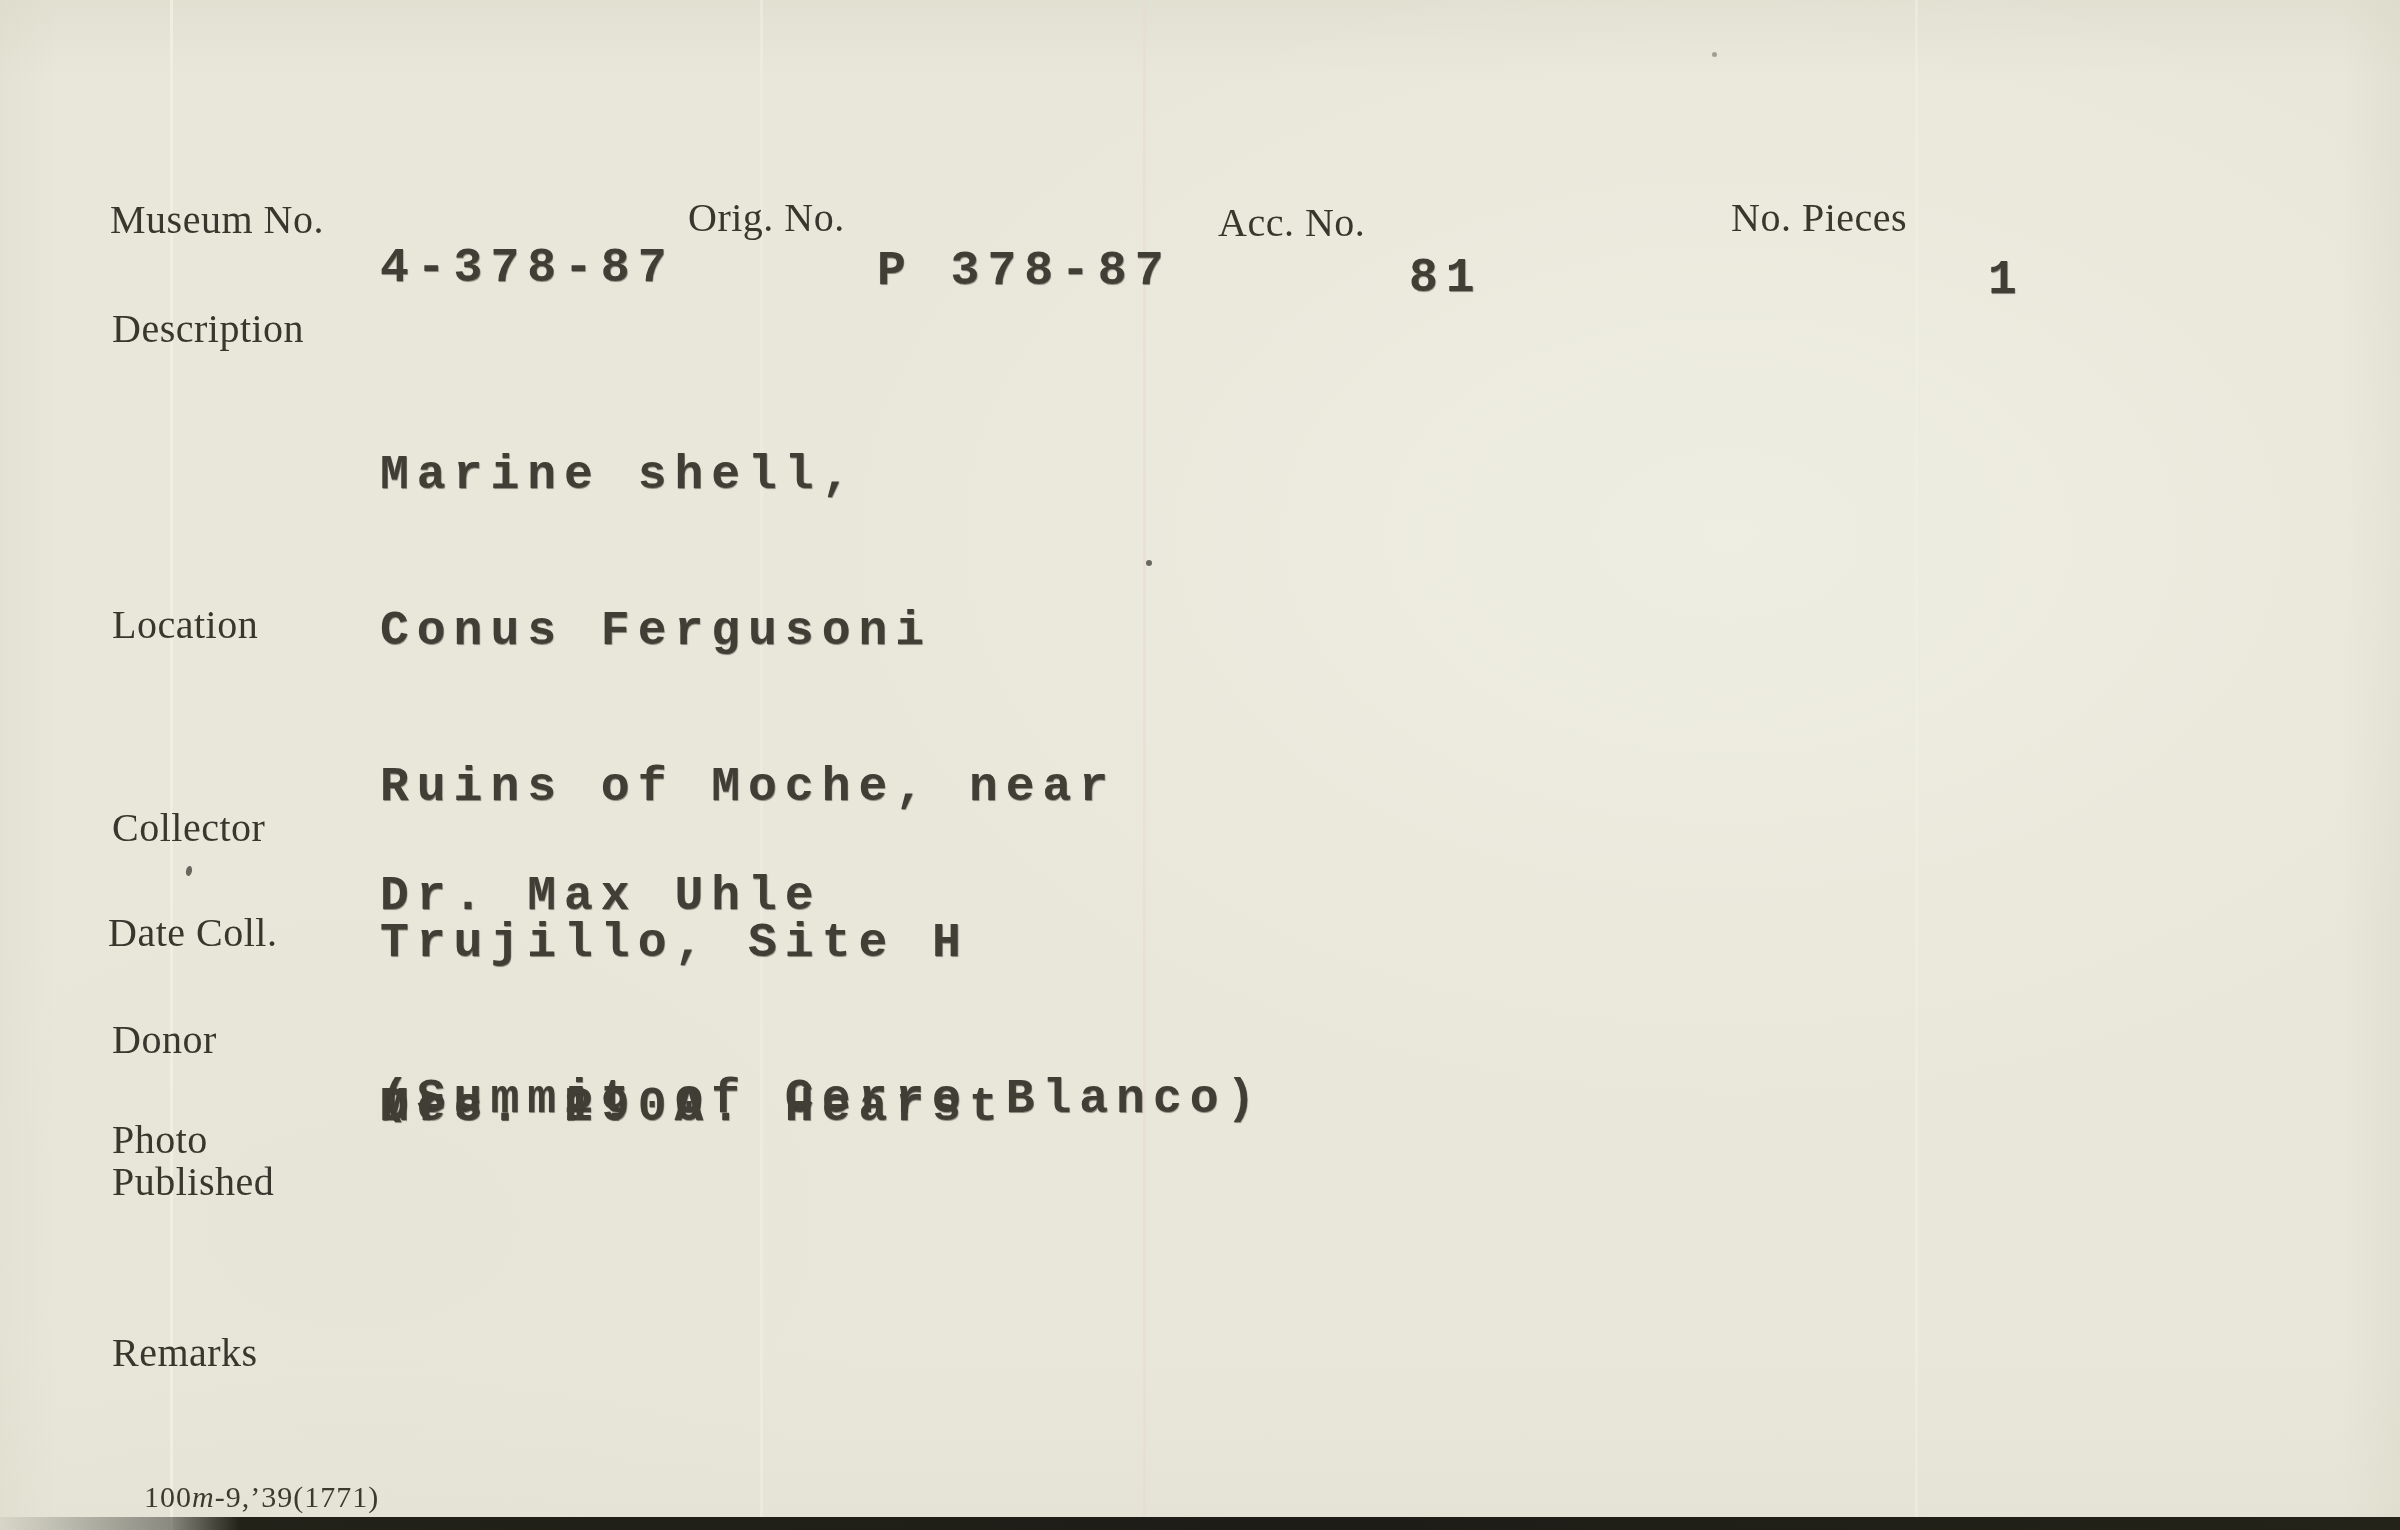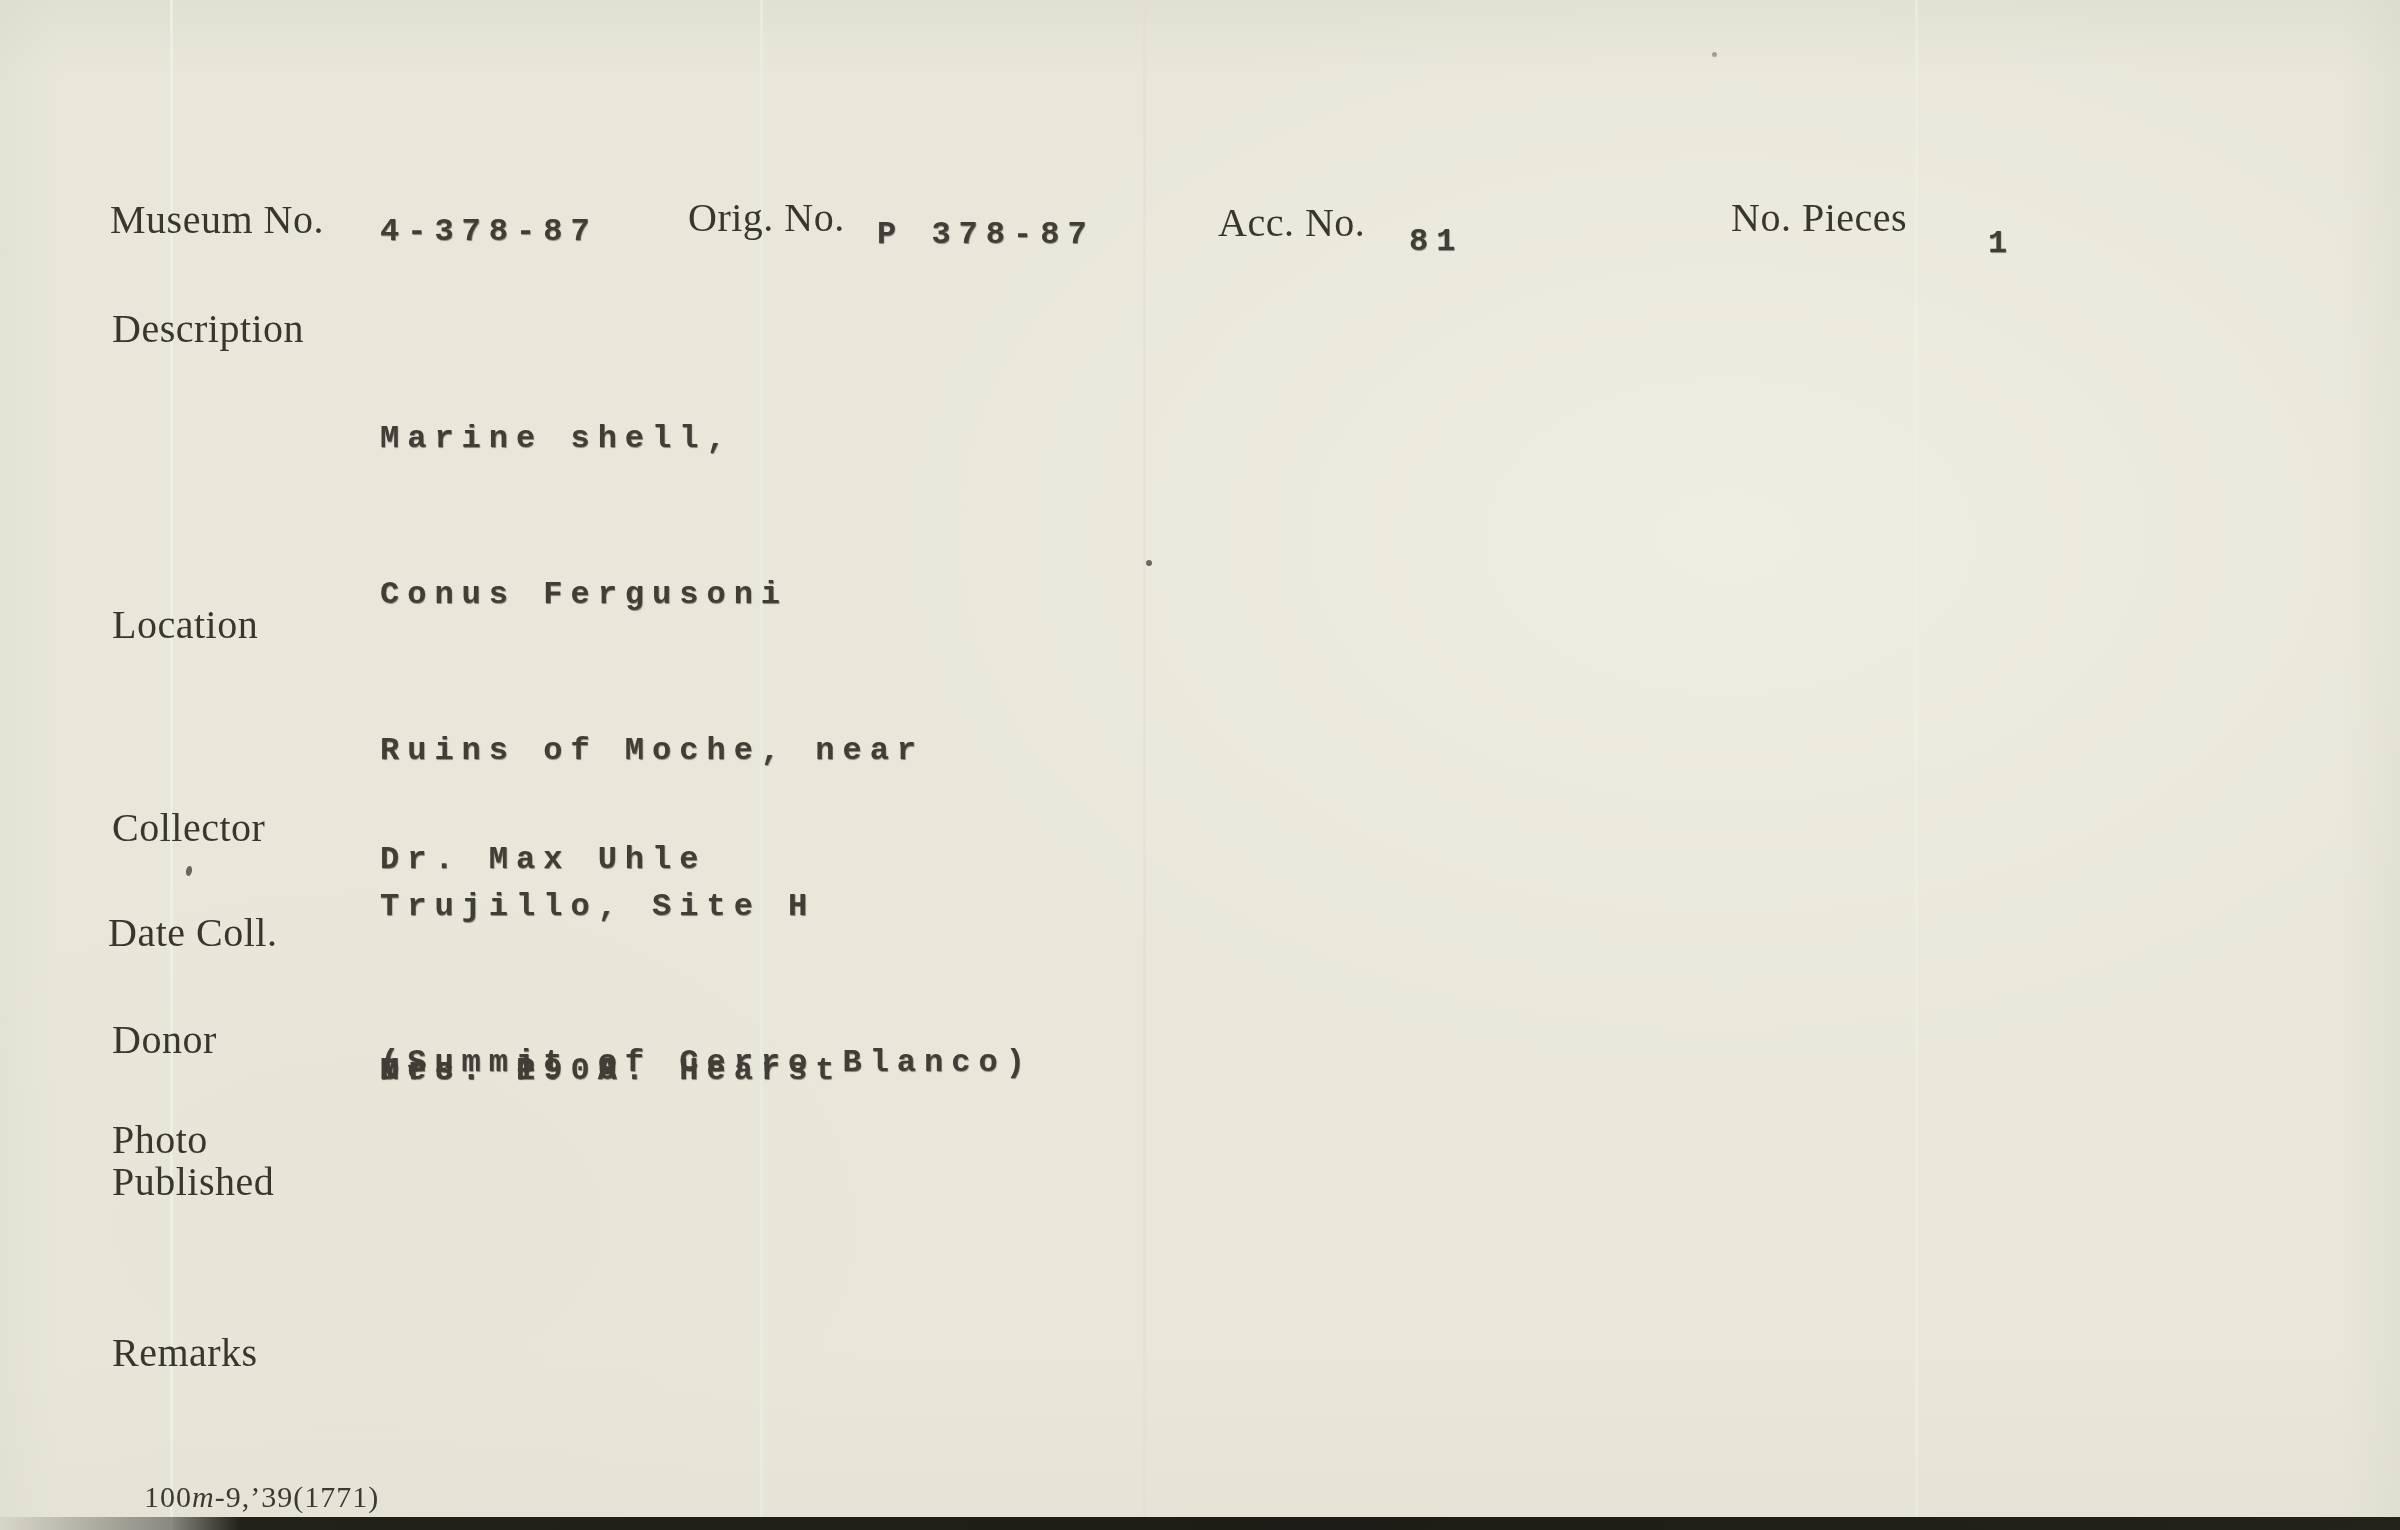--- a/index.html
+++ b/index.html
@@ -19,26 +19,27 @@
     position:absolute;
     font-family:"Liberation Serif", serif;
     font-size:40px;line-height:48px;
     color:#39362d;
     letter-spacing:0.5px;
     white-space:pre;
   }
   .typed{
     position:absolute;
     font-family:"Liberation Mono","DejaVu Sans Mono",monospace;
-    font-size:32px;line-height:52px;
+    font-size:48px;line-height:52px;
     font-weight:700;
     color:#413e36;
     letter-spacing:8px;
     white-space:pre;
     text-shadow:0.6px 0.6px 0.8px rgba(58,55,47,0.55);
+    margin-top:36px;
   }
   .footer-line{
     position:absolute;
     font-family:"Liberation Serif", serif;
     font-size:30px;line-height:36px;
     color:#3c392f;
     letter-spacing:1px;
     white-space:pre;
   }
   .footer-line .it{font-style:italic;}

